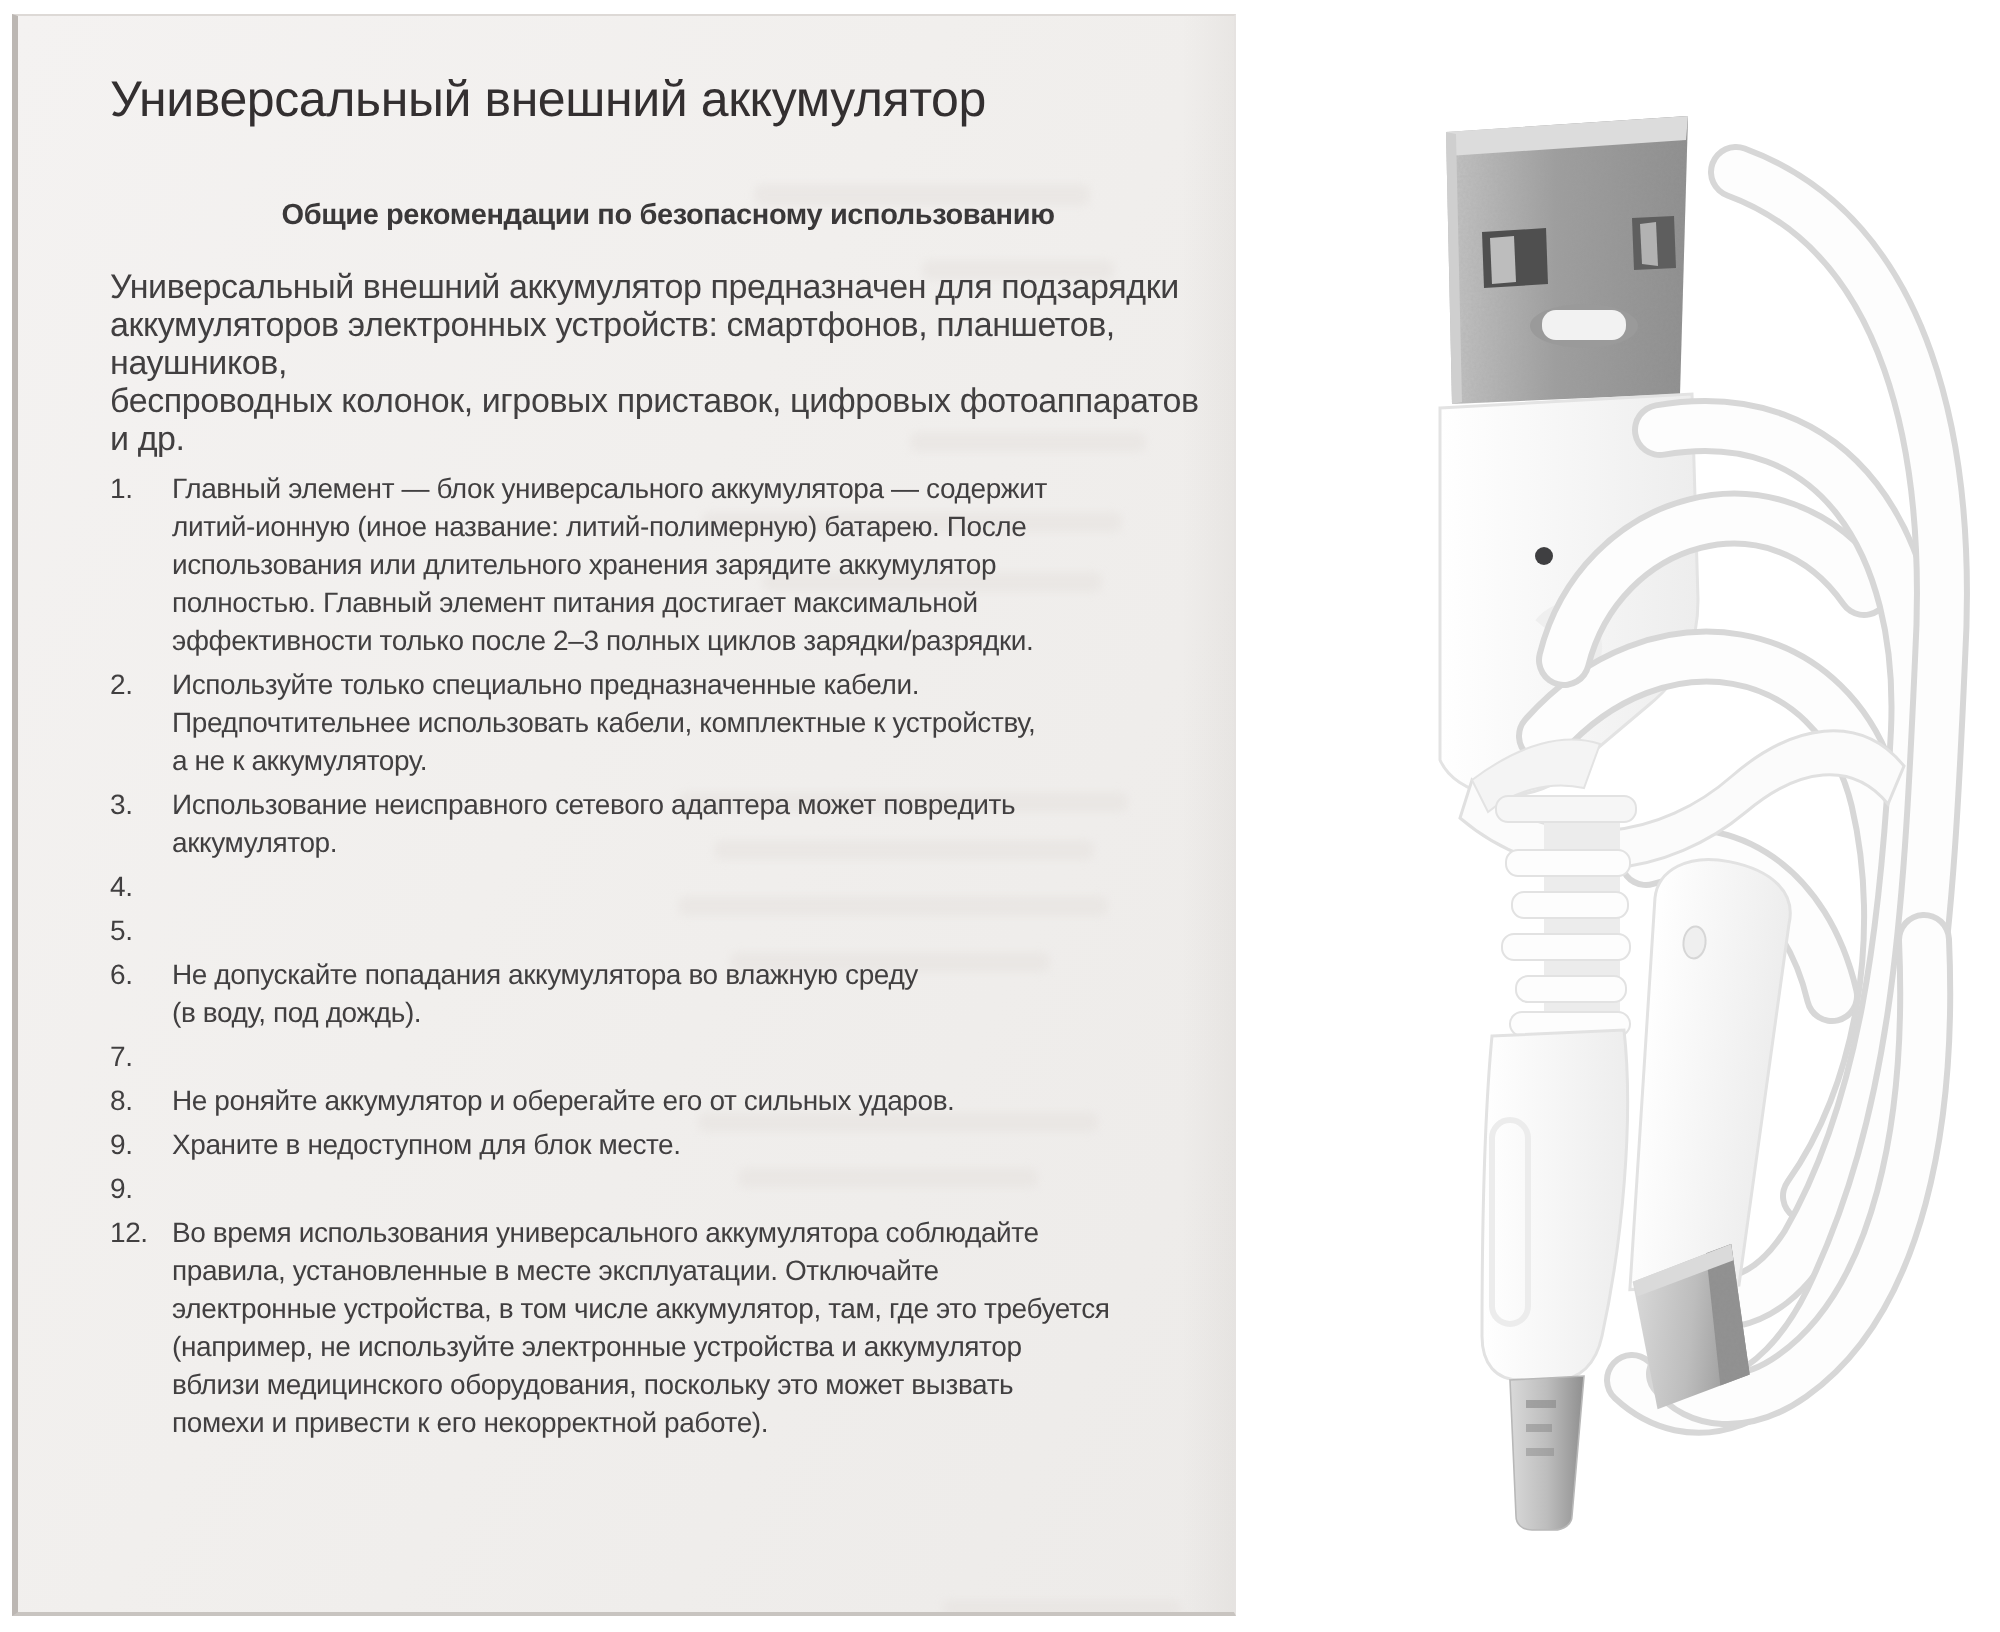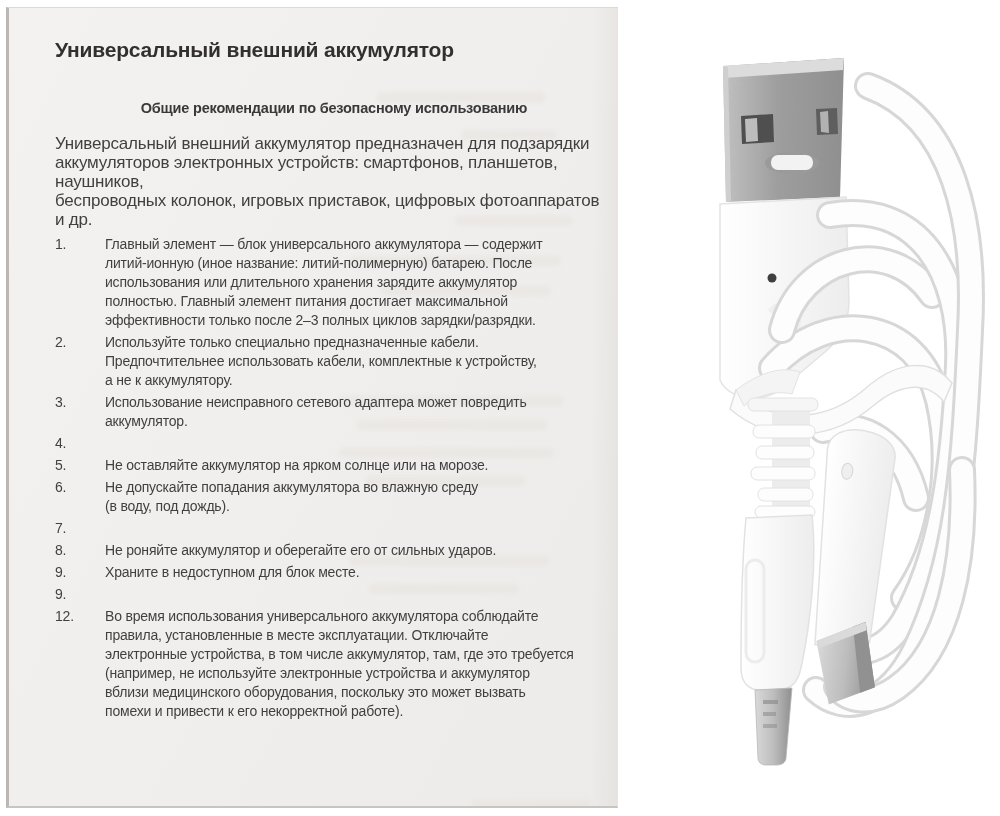--- a/index.html
+++ b/index.html
@@ -22,42 +22,42 @@
   .paper::after{ 
     content:"";position:absolute;right:0;top:0;bottom:0;width:26px;
     background:linear-gradient(to left, rgba(90,80,70,.05), rgba(0,0,0,0));
   }
   .paper-content{
     position:absolute;left:46px;top:26px;width:558px;
     color:#3e3c3d;
   }
   .doc-title{
     margin:0 0 33px 0;
-    font-size:21px;font-weight:bold;color:#332f30;
+    font-size:25px;font-weight:normal;color:#332f30;
     letter-spacing:-0.2px;line-height:32px;
   }
   .doc-subtitle{
     margin:0 0 16px 0;
     font-size:14.5px;font-weight:bold;color:#3a3839;
     letter-spacing:-0.2px;line-height:19px;text-align:center;
   }
   .doc-intro{
     margin:0 0 6px 0;
     font-size:17px;line-height:19px;letter-spacing:-0.2px;
     white-space:pre-line;color:#413f40;
   }
   .safety-list{margin:0;padding:0;}
   .item{display:flex;margin:0 0 3px 0;}
   .item .num{
     flex:none;width:31px;font-size:14px;line-height:19px;
     letter-spacing:-0.2px;color:#413f40;
   }
   .item .text{
     font-size:14px;line-height:19px;letter-spacing:-0.2px;
-    white-space:pre-line;color:#413f40;margin-left:19px;
+    white-space:pre-line;color:#413f40;
   }
   
   .ghost{position:absolute;background:#e6e2df;border-radius:4px;
          filter:blur(2px);opacity:.55;}
   
   .photo{position:absolute;left:620px;top:0;width:380px;height:816px;background:#ffffff;}
 </style>
 </head>
 <body>
 
@@ -105,21 +105,20 @@
         <div class="item">
         <span class="num">3.</span>
         <span class="text">Использование неисправного сетевого адаптера может повредить
 аккумулятор.</span>
       </div>
         <div class="item">
         <span class="num">4.</span>
       </div>
         <div class="item">
         <span class="num">5.</span>
-        <span class="text">Не оставляйте аккумулятор на ярком солнце или на морозе.</span>
       </div>
         <div class="item">
         <span class="num">6.</span>
         <span class="text">Не допускайте попадания аккумулятора во влажную среду
 (в воду, под дождь).</span>
       </div>
         <div class="item">
         <span class="num">7.</span>
       </div>
         <div class="item">

